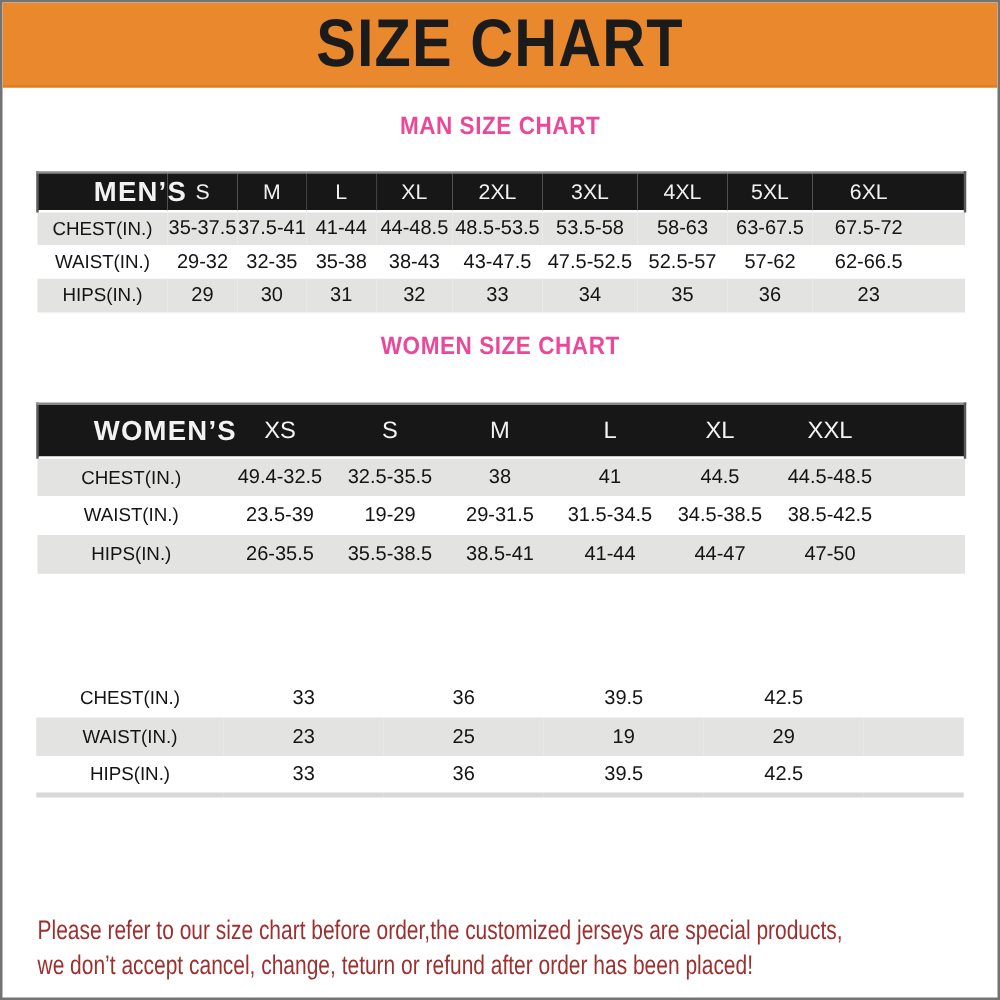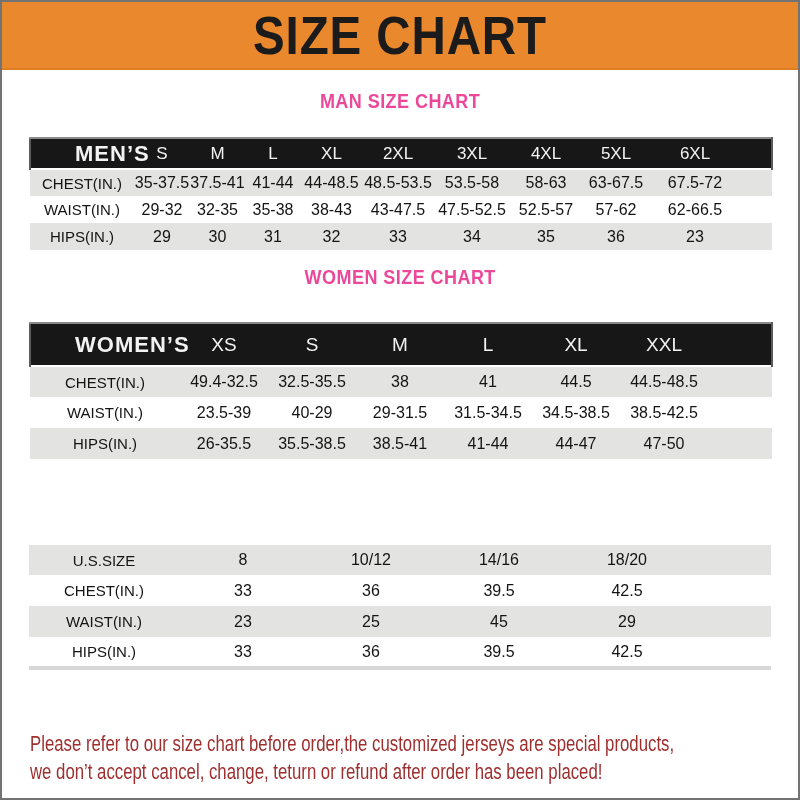--- a/index.html
+++ b/index.html
@@ -169,21 +169,21 @@
             <td class="val">32.5-35.5</td>
             <td class="val">38</td>
             <td class="val">41</td>
             <td class="val">44.5</td>
             <td class="val">44.5-48.5</td>
             <td class="val"></td>
           </tr>
           <tr class="white" style="height: 31px;">
             <td class="row-label">WAIST(IN.)</td>
             <td class="val">23.5-39</td>
-            <td class="val">40-29</td>
+            <td class="val">19-29</td>
             <td class="val">29-31.5</td>
             <td class="val">31.5-34.5</td>
             <td class="val">34.5-38.5</td>
             <td class="val">38.5-42.5</td>
             <td class="val"></td>
           </tr>
           <tr class="gray" style="height: 31px;">
             <td class="row-label">HIPS(IN.)</td>
             <td class="val">26-35.5</td>
             <td class="val">35.5-38.5</td>
@@ -201,41 +201,33 @@
       <table class="size-table youth">
         <colgroup>
           <col style="width: 150px;">
           <col style="width: 128px;">
           <col style="width: 128px;">
           <col style="width: 128px;">
           <col style="width: 128px;">
           <col style="width: 80px;">
         </colgroup>
         <tbody>
-          <tr class="gray first-row" style="height: 31px;">
-            <td class="row-label">U.S.SIZE</td>
-            <td class="val">8</td>
-            <td class="val">10/12</td>
-            <td class="val">14/16</td>
-            <td class="val">18/20</td>
-            <td class="val"></td>
-          </tr>
           <tr class="white" style="height: 31px;">
             <td class="row-label">CHEST(IN.)</td>
             <td class="val">33</td>
             <td class="val">36</td>
             <td class="val">39.5</td>
             <td class="val">42.5</td>
             <td class="val"></td>
           </tr>
           <tr class="gray" style="height: 31px;">
             <td class="row-label">WAIST(IN.)</td>
             <td class="val">23</td>
             <td class="val">25</td>
-            <td class="val">45</td>
+            <td class="val">19</td>
             <td class="val">29</td>
             <td class="val"></td>
           </tr>
           <tr class="white" style="height: 31px;">
             <td class="row-label">HIPS(IN.)</td>
             <td class="val">33</td>
             <td class="val">36</td>
             <td class="val">39.5</td>
             <td class="val">42.5</td>
             <td class="val"></td>

